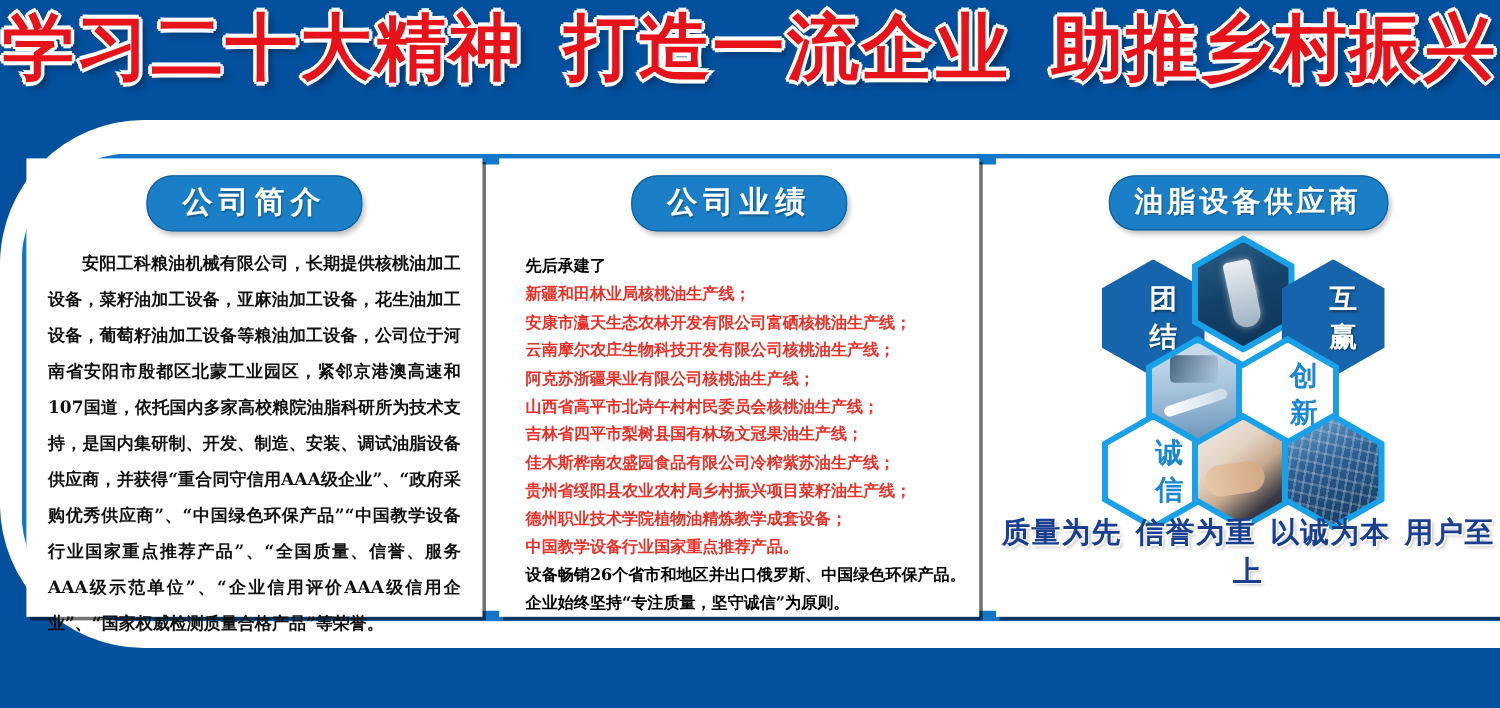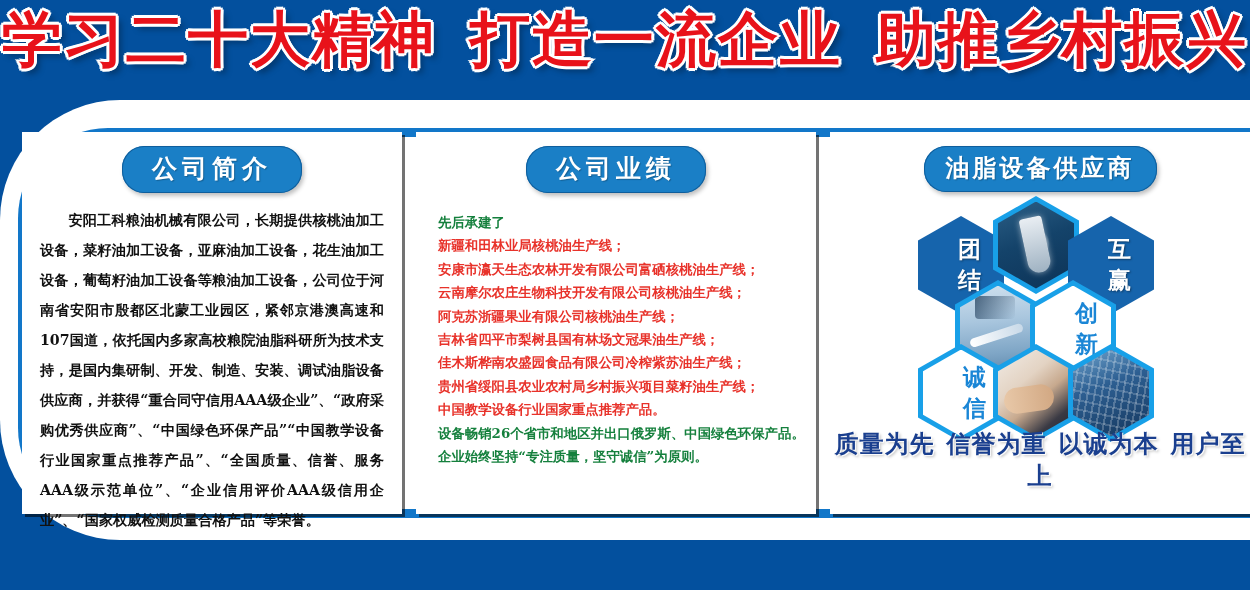--- a/index.html
+++ b/index.html
@@ -79,21 +79,21 @@
     font-size:14.2px;line-height:30px;color:#111;
     text-align:justify;text-align-last:left;
     text-indent:2em;
     font-weight:bold;
     font-family:"DejaVu Serif","Liberation Serif",serif;
   }
 
   
   .achieve{margin:18px 0 0 22px;font-size:13.4px;line-height:23.4px;font-weight:bold;
            font-family:"DejaVu Serif","Liberation Serif",serif;}
-  .achieve .ln{white-space:nowrap;color:#15803d;}
+  .achieve .ln{white-space:nowrap;color:#000000;}
   .achieve .ln.red{color:#e8322a;}
 
   
   .hexwrap{position:relative;width:420px;height:260px;margin-top:10px;}
   .hex{
     position:absolute;width:86px;height:98px;
     clip-path:polygon(50% 0%,100% 25%,100% 75%,50% 100%,0% 75%,0% 25%);
     display:flex;align-items:center;justify-content:center;
   }
   .hex .lbl{
@@ -175,23 +175,25 @@
     </div>
 
     <div class="panel p2">
       <div class="pill">公司业绩</div>
       <div class="achieve">
           <div class="ln">先后承建了</div>
           <div class="ln red">新疆和田林业局核桃油生产线；</div>
           <div class="ln red">安康市瀛天生态农林开发有限公司富硒核桃油生产线；</div>
           <div class="ln red">云南摩尔农庄生物科技开发有限公司核桃油生产线；</div>
           <div class="ln red">阿克苏浙疆果业有限公司核桃油生产线；</div>
+          <div class="ln red">山西省高平市北诗午村村民委员会核桃油生产线；</div>
           <div class="ln red">吉林省四平市梨树县国有林场文冠果油生产线；</div>
           <div class="ln red">佳木斯桦南农盛园食品有限公司冷榨紫苏油生产线；</div>
           <div class="ln red">贵州省绥阳县农业农村局乡村振兴项目菜籽油生产线；</div>
+          <div class="ln red">德州职业技术学院植物油精炼教学成套设备；</div>
           <div class="ln red">中国教学设备行业国家重点推荐产品。</div>
           <div class="ln">设备畅销26个省市和地区并出口俄罗斯、中国绿色环保产品。</div>
           <div class="ln">企业始终坚持“专注质量，坚守诚信”为原则。</div>
         </div>
     </div>
 
     <div class="panel p3">
       <div class="pill wide">油脂设备供应商</div>
       <div class="hexwrap">
           <div class="hex solid" style="left: 88px; top: 14px;">

